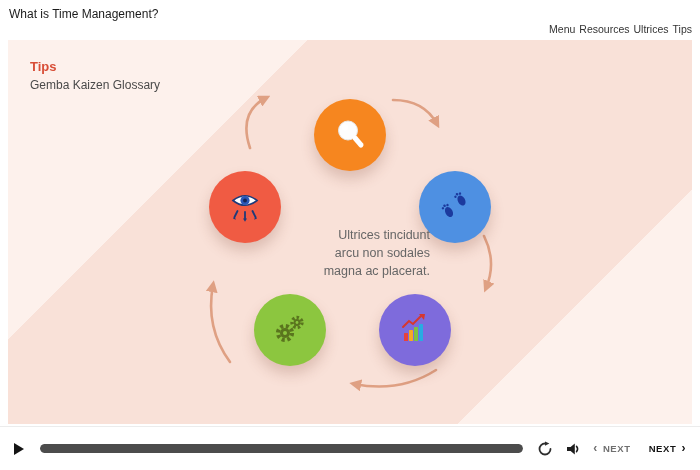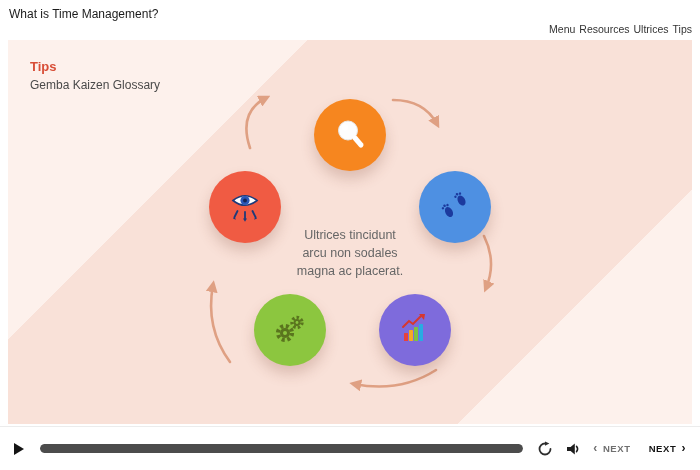--- a/index.html
+++ b/index.html
@@ -45,21 +45,21 @@
     box-shadow:0 8px 14px rgba(120,60,40,0.22);
   }
   .c-magnifier { left:306px; top:59px; }
   .c-footprints { left:411px; top:131px; }
   .c-chart { left:371px; top:254px; }
   .c-gears { left:246px; top:254px; }
   .c-eye { left:201px; top:131px; }
 
   .center-text {
     position:absolute; left:262px; top:186px; width:160px;
-    text-align:center; font-size:12.5px; line-height:1.45; color:#666;
+    text-align:right; font-size:12.5px; line-height:1.45; color:#666;
     white-space:pre-line;
   }
 
   
   .player {
     flex:1 1 auto;
     display:flex; align-items:center;
     padding:0 14px;
     background:#fff;
     border-top:1px solid #ececec;

